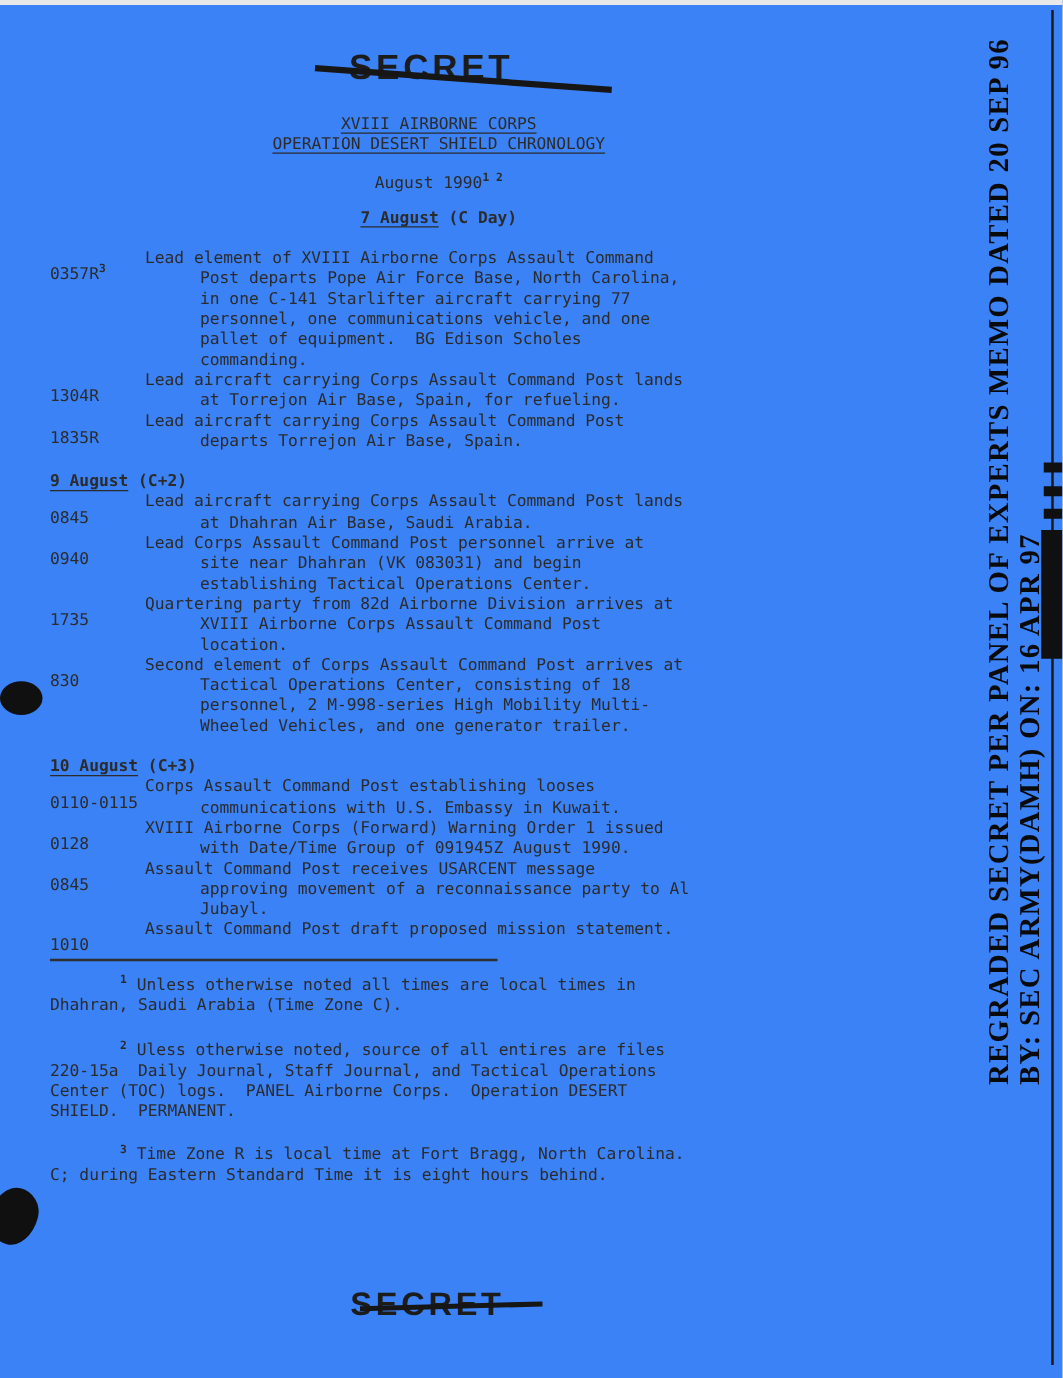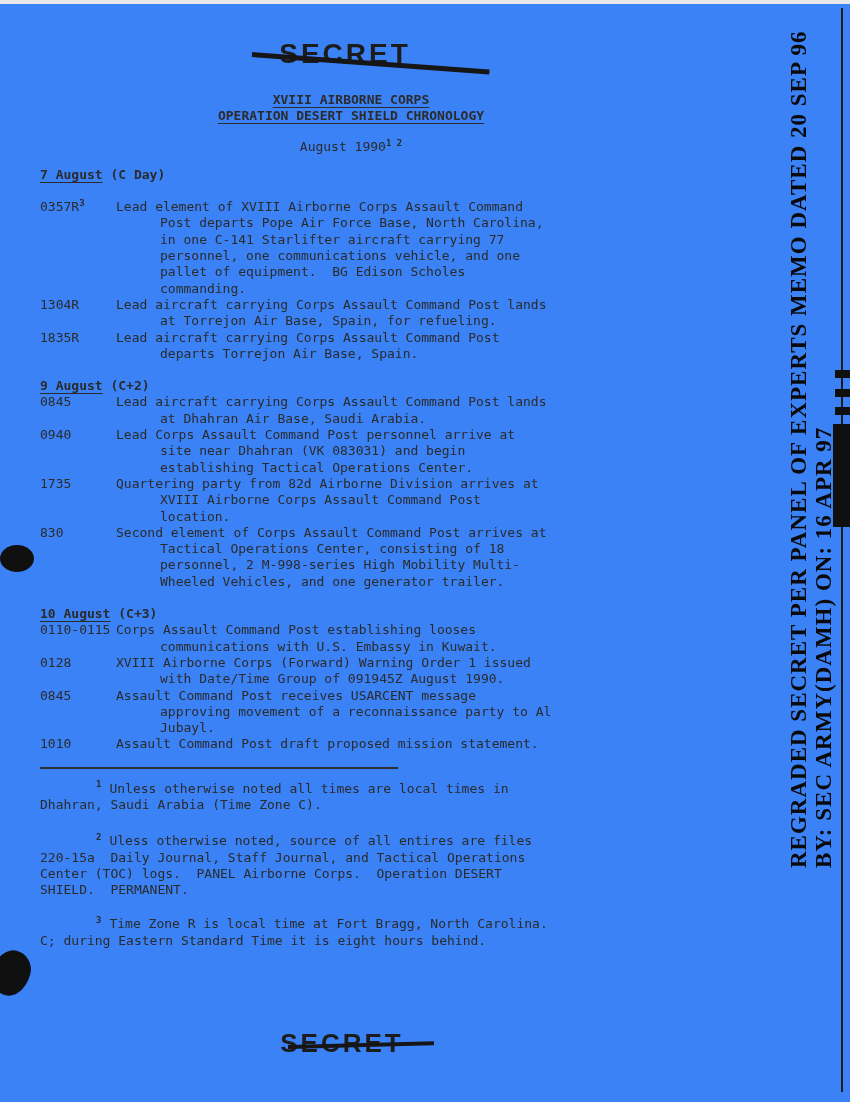--- a/index.html
+++ b/index.html
@@ -25,30 +25,30 @@
   }
   .strike-bottom {
     position:absolute; left:288px; top:1041px; width:146px; height:4px;
     background:#161616; transform:rotate(-1.5deg); transform-origin:0 50%;
   }
   
   .content {
     position:absolute; left:40px; top:88px; width:622px;
     font-size:13px; line-height:16.3px;
   }
-  .title-block { text-align:center; font-weight:bold; }
+  .title-block { text-align:center; font-weight:normal; }
   .title-line { text-decoration:underline; text-underline-offset:3px; }
   .date-line { text-align:center; margin-top:14px; }
   sup { font-size:9px; line-height:0;font-weight:bold; }
   .section { margin-top:16px; }
-  .section.first { margin-top:12px; }
+  .section.first { margin-top:12px;text-align:center; }
   .sec-head { font-weight:bold; white-space:pre; }
   .sec-head .u { text-decoration:underline; text-underline-offset:3px; }
   .entry { position:relative; padding-left:76px; }
-  .entry .time { position:absolute; left:0; top:0; white-space:pre; }
+  .entry .time { position:absolute; left:0; top:13px; white-space:pre; }
   .entry .etext div { white-space:pre; }
   .entry .etext div.cont { margin-left:44px; }
   .fnrule { margin-top:14px; width:358px; border-top:2px solid #2f2f2f; }
   .footnote { margin-top:12px; }
   .footnote.fn-2 { margin-top:20px; }
   .footnote.fn-3 { margin-top:18px; }
   .footnote div { white-space:pre; }
   .fn-ind { display:inline-block; width:56px; }
   .footnote sup { margin-right:8px; }
   

